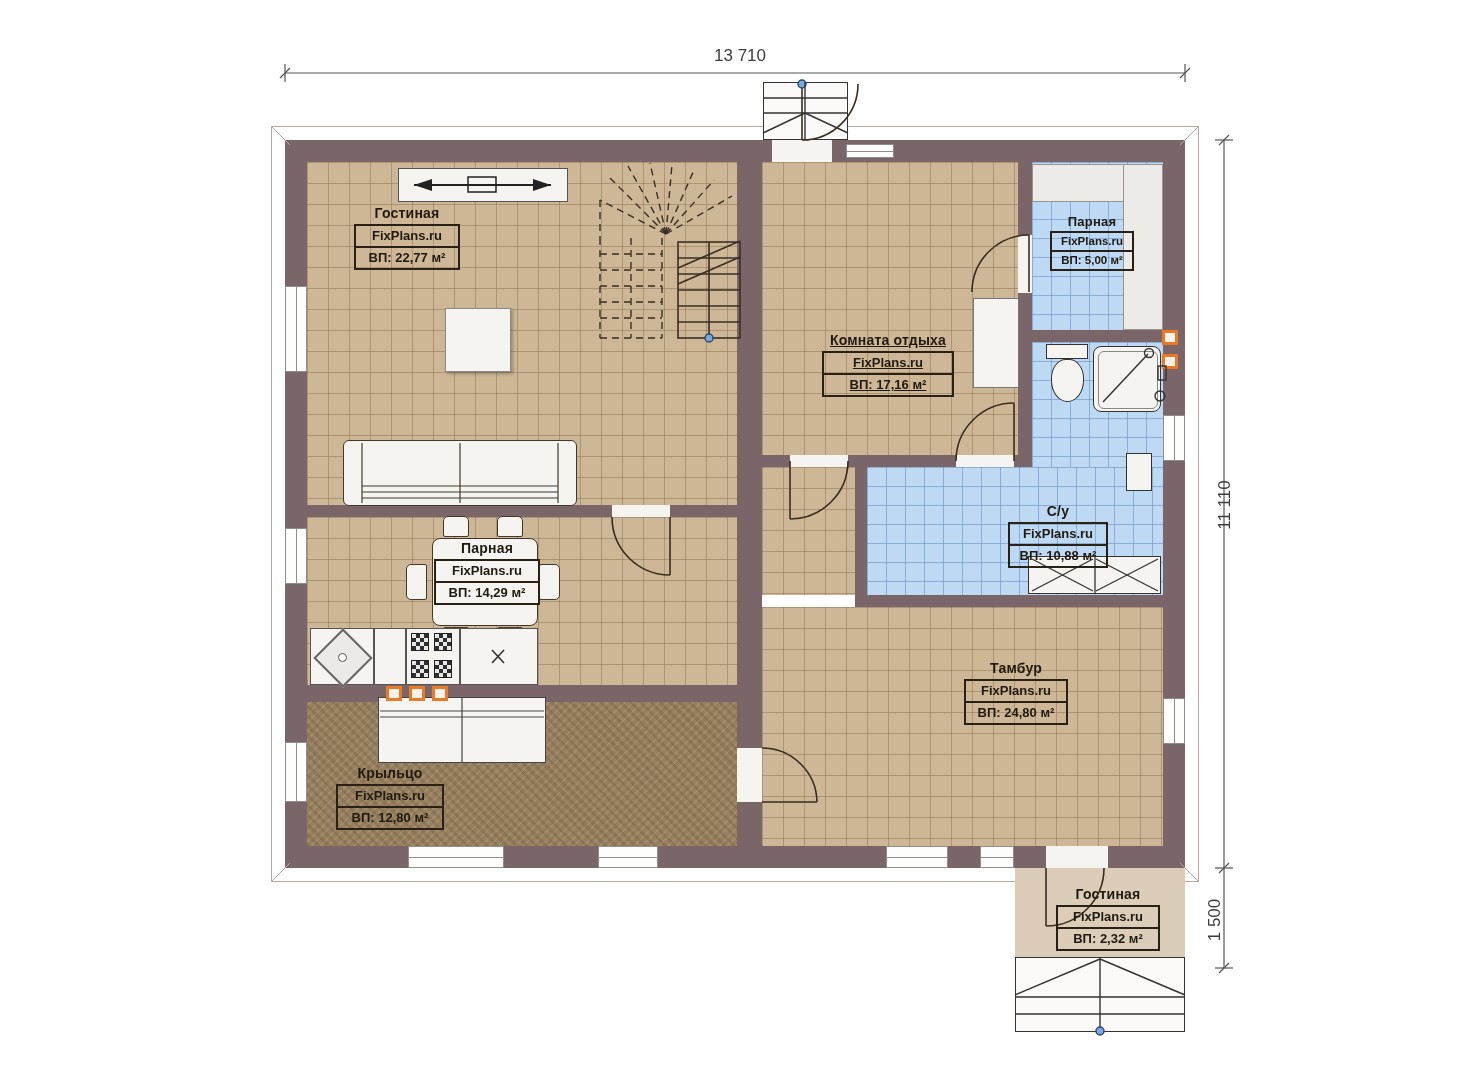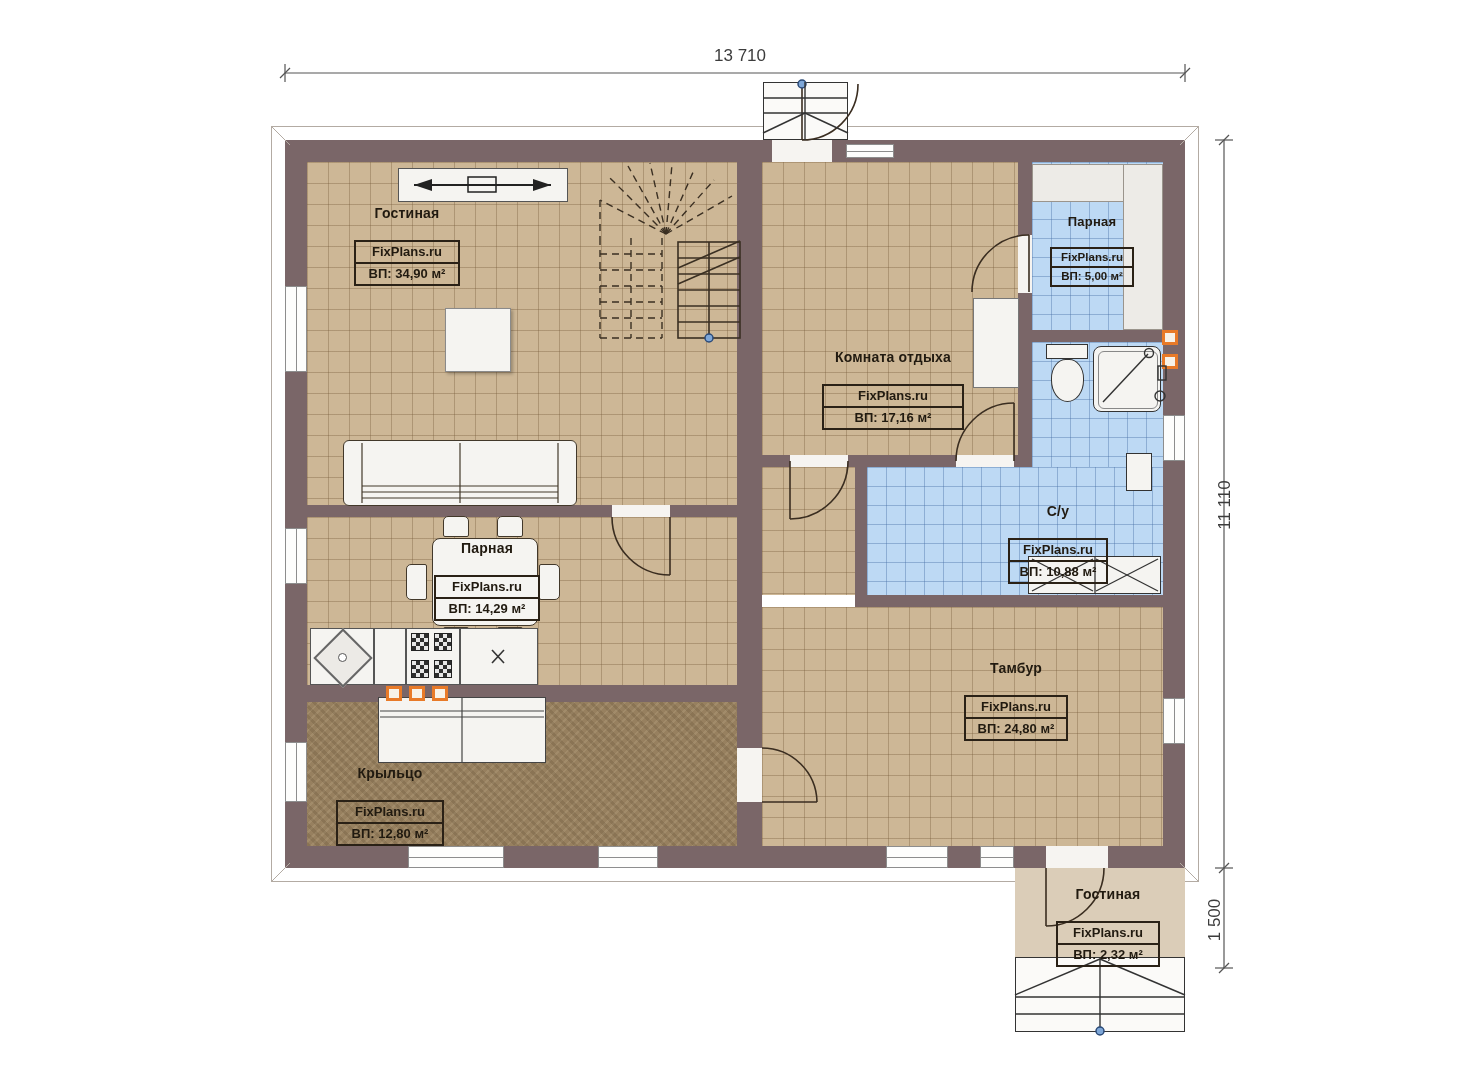--- a/index.html
+++ b/index.html
@@ -32,21 +32,21 @@
   .furn{position:absolute;background:#f5f4f1;border:1.5px solid #42382a;box-sizing:border-box;}
   .bench{position:absolute;background:#edebe7;border:1px solid #9a948c;box-sizing:border-box;}
   .vent{position:absolute;width:16px;height:15px;background:#f7f2e8;border:3px solid #e87a28;box-sizing:border-box;}
   .burner{position:absolute;width:18px;height:18px;border:1px solid #222;box-sizing:border-box;
     background-image:linear-gradient(45deg,#2e2e2e 25%,transparent 25%,transparent 75%,#2e2e2e 75%),
                      linear-gradient(45deg,#2e2e2e 25%,#e8e8e8 25%,#e8e8e8 75%,#2e2e2e 75%);
     background-size:8px 8px;background-position:0 0,4px 4px;}
   
   .room-label{position:absolute;text-align:center;color:#211a10;}
   .room-name{font-weight:bold;font-size:14px;line-height:17px;letter-spacing:.2px;}
-  .label-box{margin-top:18px;border:2px solid #2a2116;}
+  .label-box{margin-top:2px;border:2px solid #2a2116;}
   .label-row{font-weight:bold;font-size:13px;line-height:20px;padding:0 4px;white-space:nowrap;}
   .label-row + .label-row{border-top:2px solid #2a2116;}
   .small .room-name{font-size:13px;line-height:15px;}
   .small .label-row{font-size:11.5px;line-height:17px;}
   .dim-label{position:absolute;font-size:17px;color:#3c3c3c;text-align:center;}
   .dim-vert{transform:rotate(-90deg);transform-origin:center center;}
   .outline{position:absolute;border:1px solid #b3aba3;box-sizing:border-box;}
   svg{position:absolute;left:0;top:0;}
 </style>
 </head>
@@ -277,38 +277,38 @@
   </svg>
 
   <div class="dim-label" style="left:680px;top:46px;width:120px;">13 710</div>
   <div class="dim-label dim-vert" style="left:1175px;top:495px;width:100px;">11 110</div>
   <div class="dim-label dim-vert" style="left:1165px;top:910px;width:100px;">1 500</div>
 
   <div class="room-label" style="left:326px;top:205px;width:106px;padding-left:28px;">
     <div class="room-name">Гостиная</div>
     <div class="label-box">
       <div class="label-row">FixPlans.ru</div>
-      <div class="label-row">ВП: 34,90 м²</div>
+      <div class="label-row">ВП: 22,77 м²</div>
     </div>
   </div>
   <div class="room-label" style="left:434px;top:540px;width:106px;">
     <div class="room-name">Парная</div>
     <div class="label-box" style="background:#f5f4f1;">
       <div class="label-row">FixPlans.ru</div>
       <div class="label-row">ВП: 14,29 м²</div>
     </div>
   </div>
   <div class="room-label" style="left:336px;top:765px;width:108px;">
     <div class="room-name">Крыльцо</div>
     <div class="label-box">
       <div class="label-row">FixPlans.ru</div>
       <div class="label-row">ВП: 12,80 м²</div>
     </div>
   </div>
-  <div class="room-label" style="left:822px;top:349px;width:142px;">
+  <div class="room-label" style="left:822px;top:332px;width:132px;text-decoration:underline;">
     <div class="room-name">Комната отдыха</div>
     <div class="label-box">
       <div class="label-row">FixPlans.ru</div>
       <div class="label-row">ВП: 17,16 м²</div>
     </div>
   </div>
   <div class="room-label small" style="left:1050px;top:214px;width:84px;">
     <div class="room-name">Парная</div>
     <div class="label-box">
       <div class="label-row">FixPlans.ru</div>

